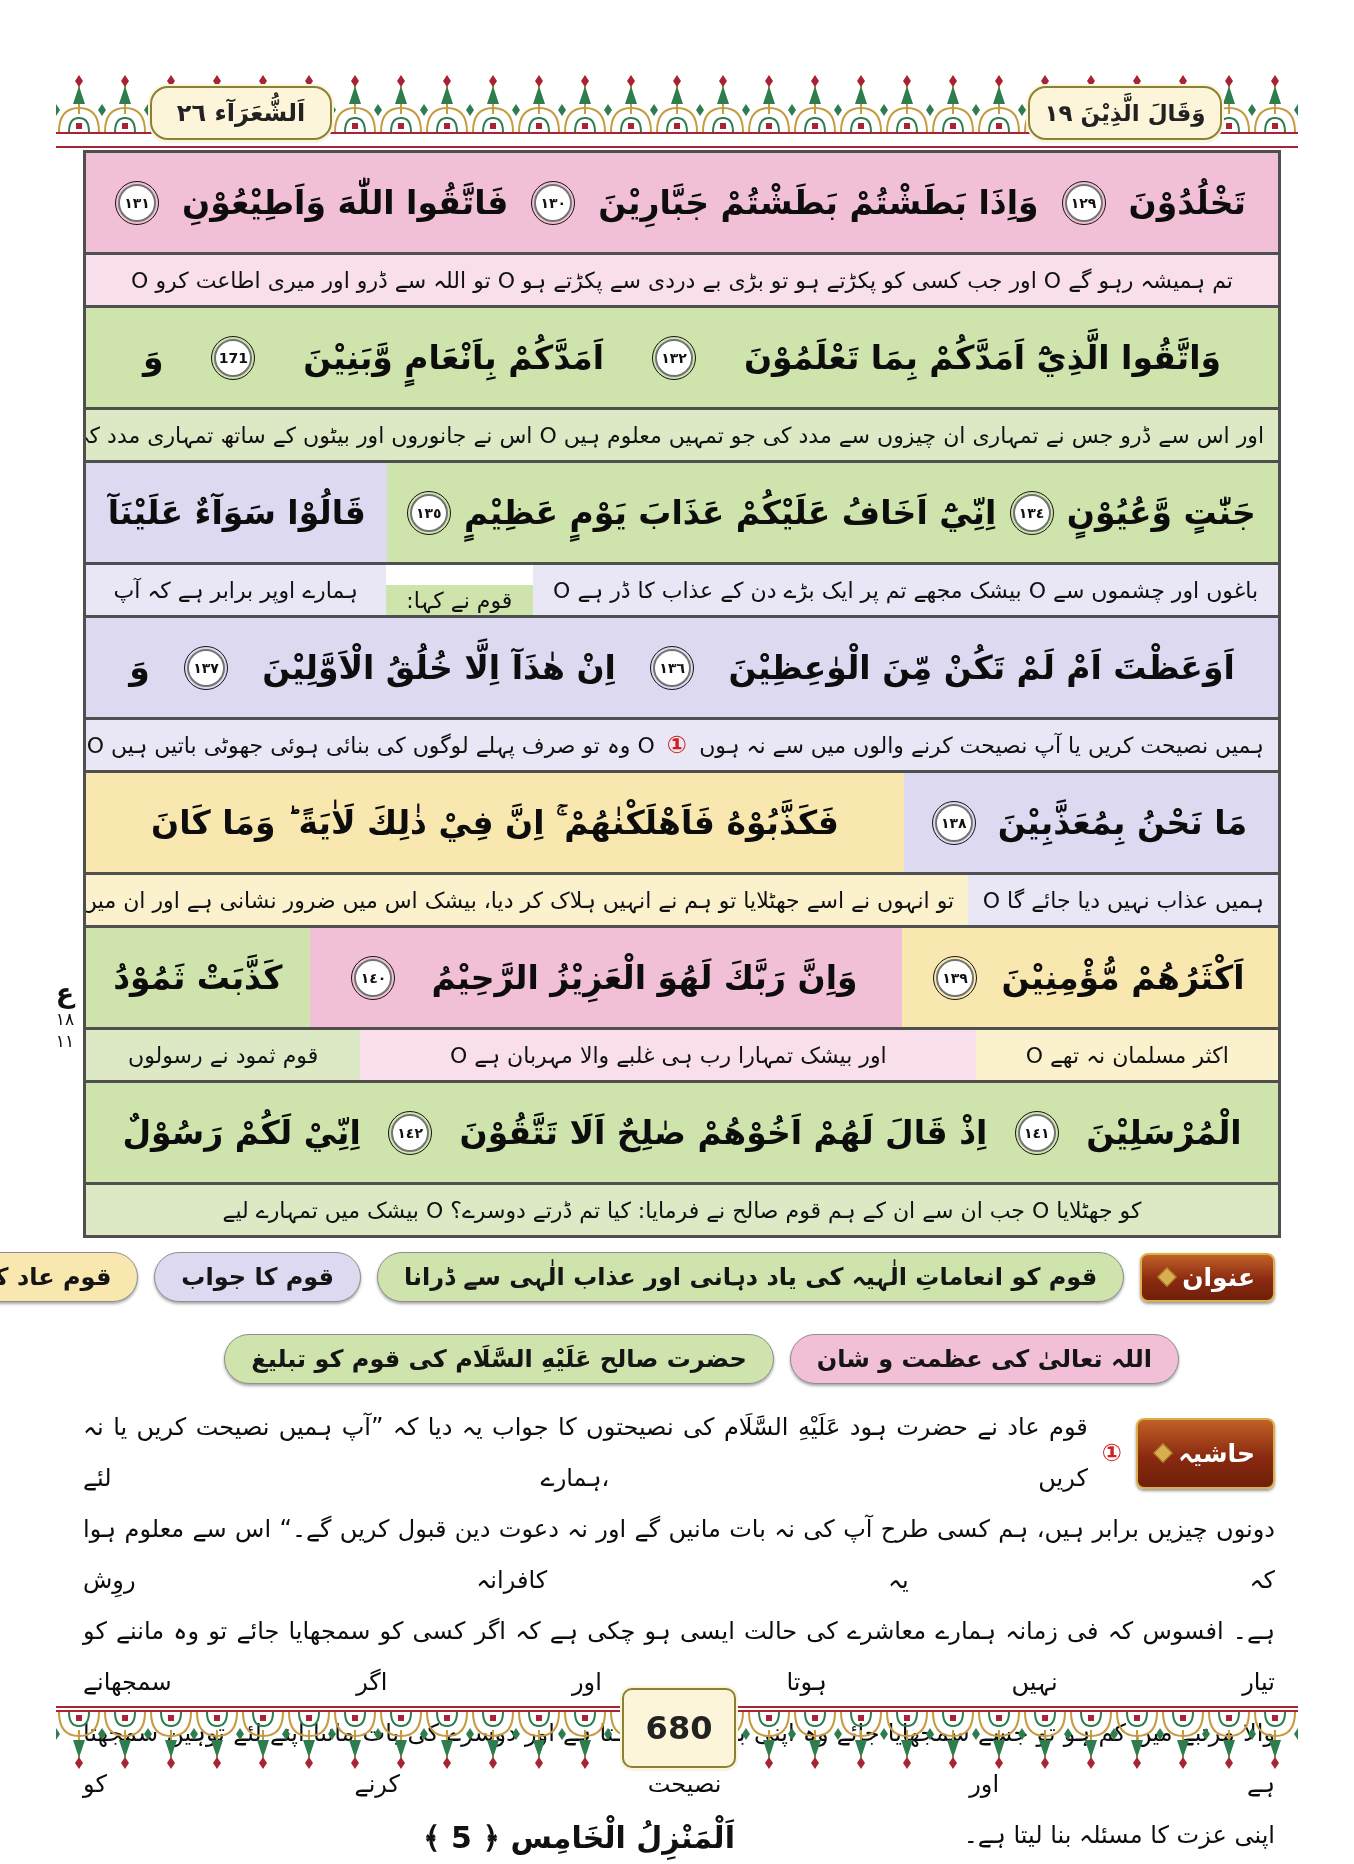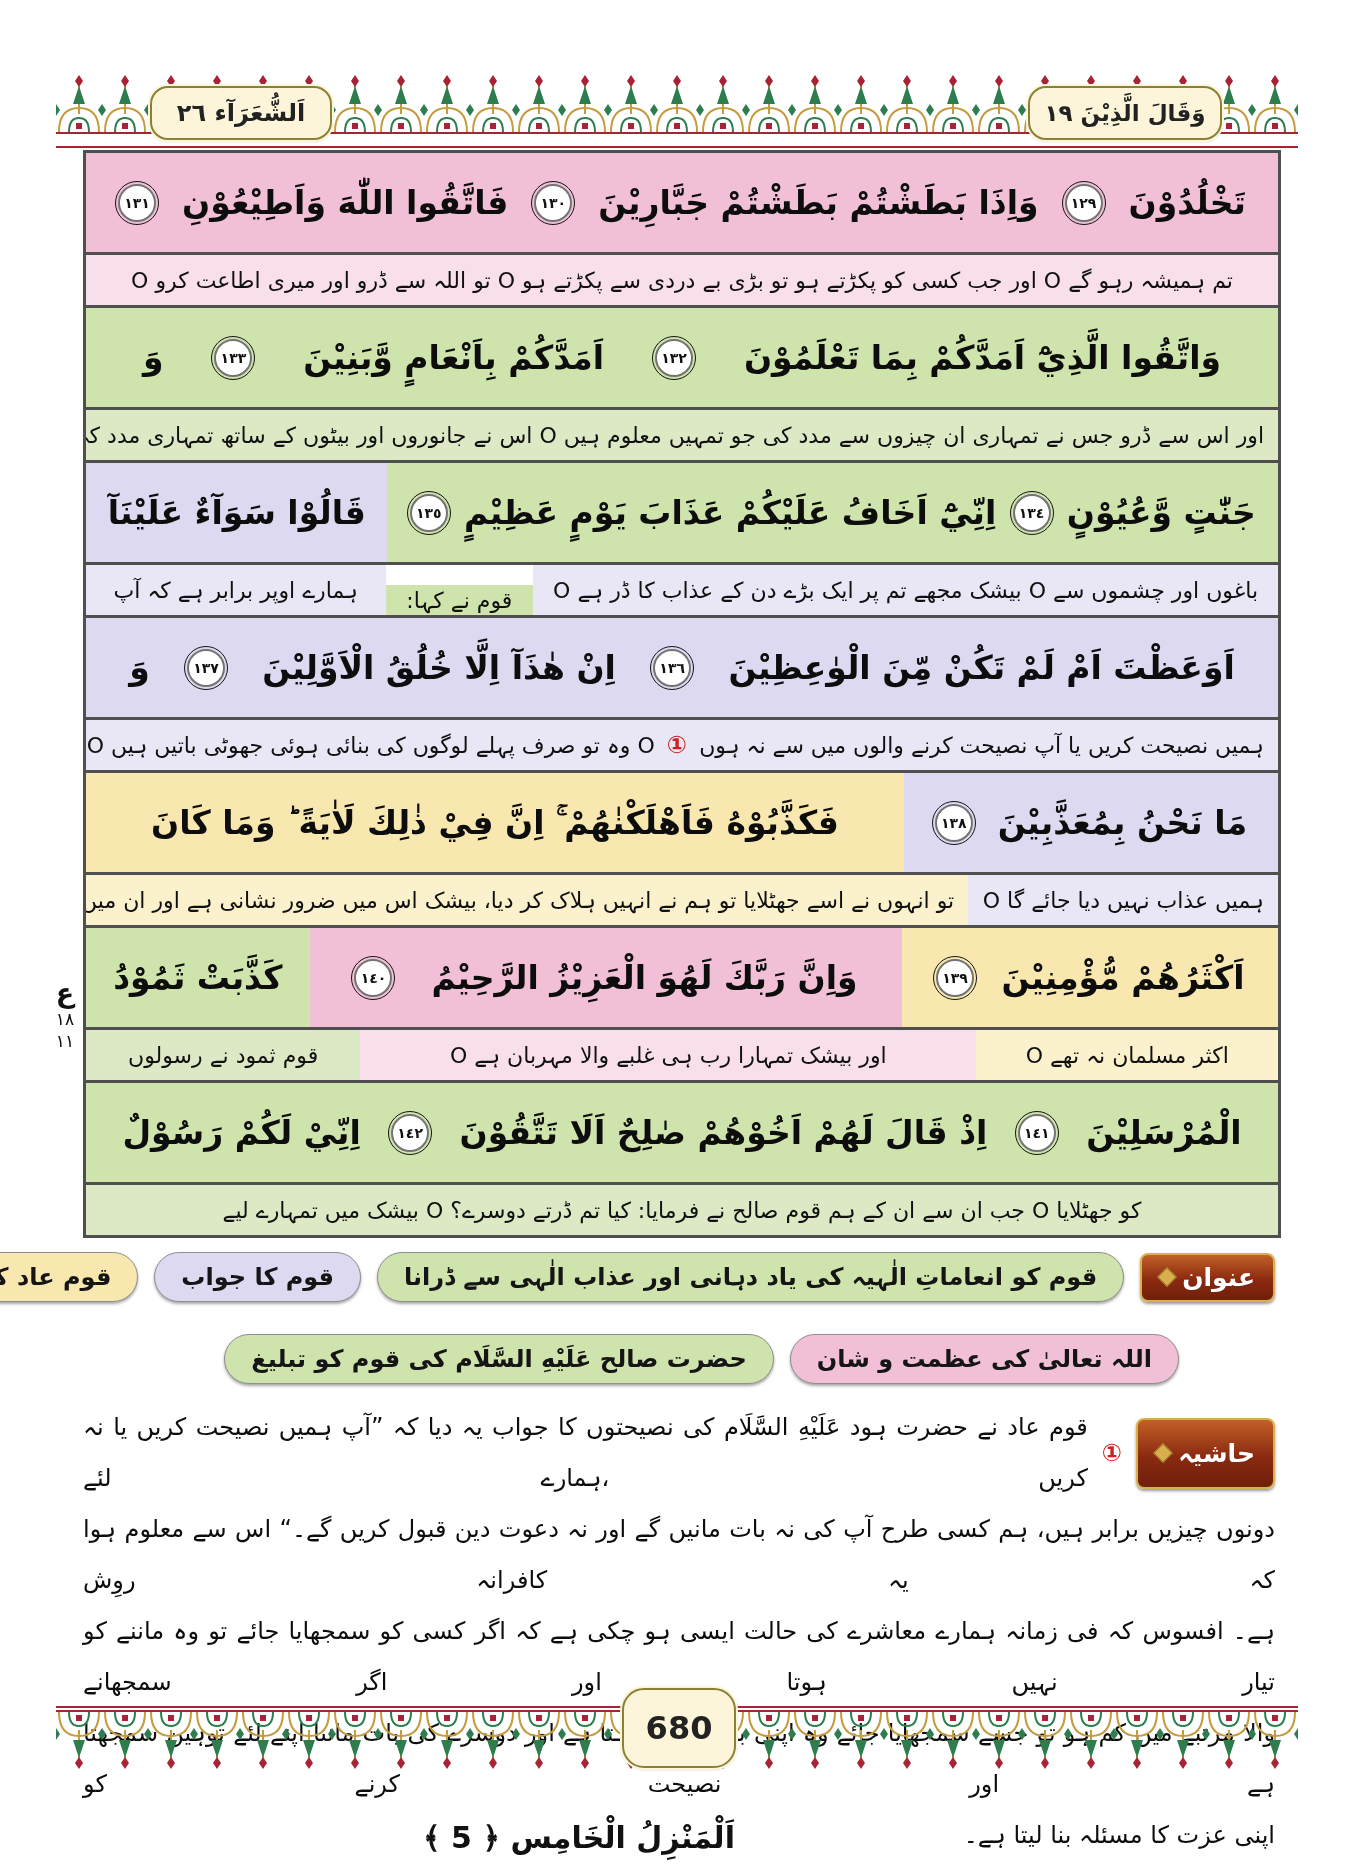--- a/index.html
+++ b/index.html
@@ -13,21 +13,21 @@
   .orn-wrap svg{display:block;}
   .rule-red{position:absolute;left:56px;width:1242px;height:2px;background:#a82434;}
 
   
   .cartouche{position:absolute;background:#fcf5da;border:2px solid #8a8136;border-radius:18px;
              box-shadow:0 0 0 2px #fcf5da,0 1px 3px rgba(0,0,0,.35);
              display:flex;align-items:center;justify-content:center;
              font-weight:700;color:#222;}
   .cart-left{top:86px;left:150px;width:178px;height:50px;font-size:24px;}
   .cart-right{top:86px;left:1028px;width:190px;height:50px;font-size:23px;}
-  .cart-page{top:1688px;left:622px;width:110px;height:76px;font-size:32px;border-radius:22px;}
+  .cart-page{top:1688px;left:622px;width:110px;height:76px;font-size:32px;border-radius:10px;}
 
   .manzil{position:absolute;top:1820px;left:0;width:1158px;text-align:center;
           font-size:30px;font-weight:700;color:#111;}
 
   
   .verse-area{position:absolute;top:150px;left:83px;width:1192px;border:3px solid #4f4f4f;}
   .band{display:flex;align-items:stretch;border-bottom:3px solid #4f4f4f;}
   .band:last-child{border-bottom:none;}
   .band.arabic{height:99px;}
   .band.urdu{height:50px;}
@@ -378,21 +378,21 @@
       <div class="band urdu">
         <div class="seg bg-pink_light" style="flex-grow: 105; flex-basis: 0px;">
           <span class="txt">تم ہمیشہ رہو گے O اور جب کسی کو پکڑتے ہو تو بڑی بے دردی سے پکڑتے ہو O تو اللہ سے ڈرو اور میری اطاعت کرو O</span>
         </div>
       </div>
       <div class="band arabic">
         <div class="seg bg-green" style="flex-grow: 100; flex-basis: 0px;">
           <span class="txt">وَاتَّقُوا الَّذِيْٓ اَمَدَّكُمْ بِمَا تَعْلَمُوْنَ</span>
           <span class="ayah">١٣٢</span>
           <span class="txt">اَمَدَّكُمْ بِاَنْعَامٍ وَّبَنِيْنَ</span>
-          <span class="ayah">١٣٣</span>
+          <span class="ayah">171</span>
           <span class="txt">وَ</span>
         </div>
       </div>
       <div class="band urdu">
         <div class="seg bg-green_light" style="flex-grow: 118; flex-basis: 0px;">
           <span class="txt">اور اس سے ڈرو جس نے تمہاری ان چیزوں سے مدد کی جو تمہیں معلوم ہیں O اس نے جانوروں اور بیٹوں کے ساتھ تمہاری مدد کی O اور</span>
         </div>
       </div>
       <div class="band arabic">
         <div class="seg bg-green" style="flex-grow: 82; flex-basis: 0px;">

